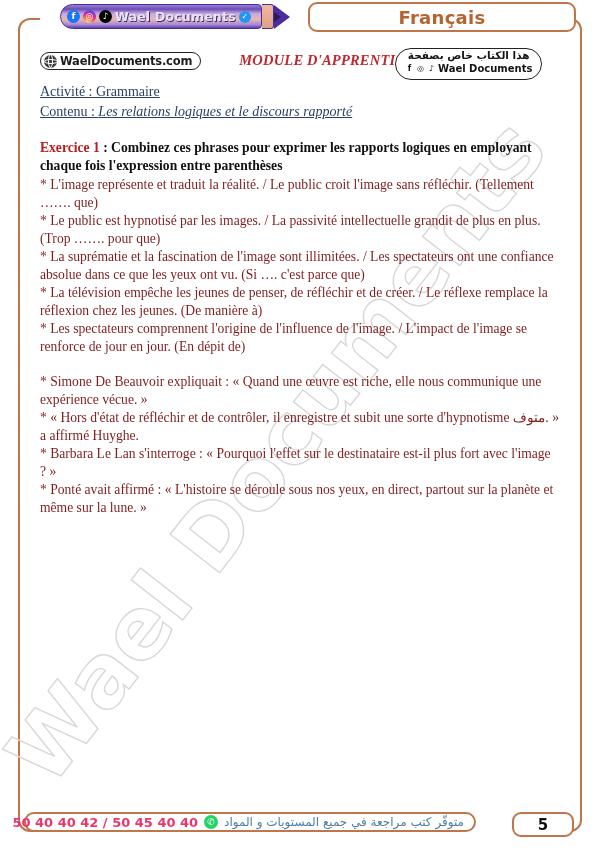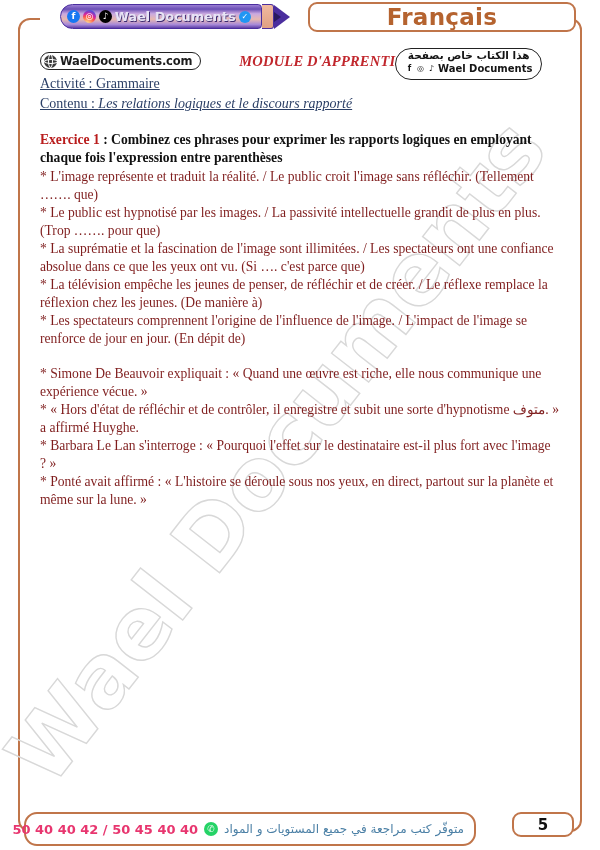--- a/index.html
+++ b/index.html
@@ -138,21 +138,21 @@
     background: #ffffff;
     display: flex;
     align-items: center;
     justify-content: center;
     z-index: 5;
     box-sizing: border-box;
   }
   #title-text {
     font-family: "DejaVu Sans", sans-serif;
     font-weight: bold;
-    font-size: 23px;
+    font-size: 18px;
     color: #b5632f;
     letter-spacing: 0.3px;
   }
 
   
   #watermark {
     position: absolute;
     left: 0; top: 0;
     width: 600px; height: 850px;
     pointer-events: none;
@@ -171,23 +171,23 @@
   #content {
     position: absolute;
     left: 40px;
     top: 52px;
     width: 520px;
     z-index: 3;
   }
 
   .row-logo {
     display: flex;
-    align-items: flex-end;
+    align-items: flex-start;
     gap: 38px;
-    margin-bottom: 4px;
+    margin-bottom: 12px;
   }
   #site-logo {
     display: inline-flex;
     align-items: center;
     gap: 3px;
     border: 1.4px solid #222;
     border-radius: 11px;
     padding: 1px 8px 1px 3px;
     background: #fff;
   }
@@ -294,21 +294,21 @@
     color: #7f1d1d;
     margin: 0;
   }
 
   
   #footer-bar {
     position: absolute;
     left: 24px;
     top: 812px;
     width: 452px;
-    height: 34px;
+    height: 20px;
     border: 2.2px solid #c0754a;
     border-radius: 13px;
     background: #fff;
     display: flex;
     align-items: center;
     justify-content: flex-end;
     gap: 6px;
     padding: 0 10px;
     box-sizing: border-box;
     z-index: 5;

